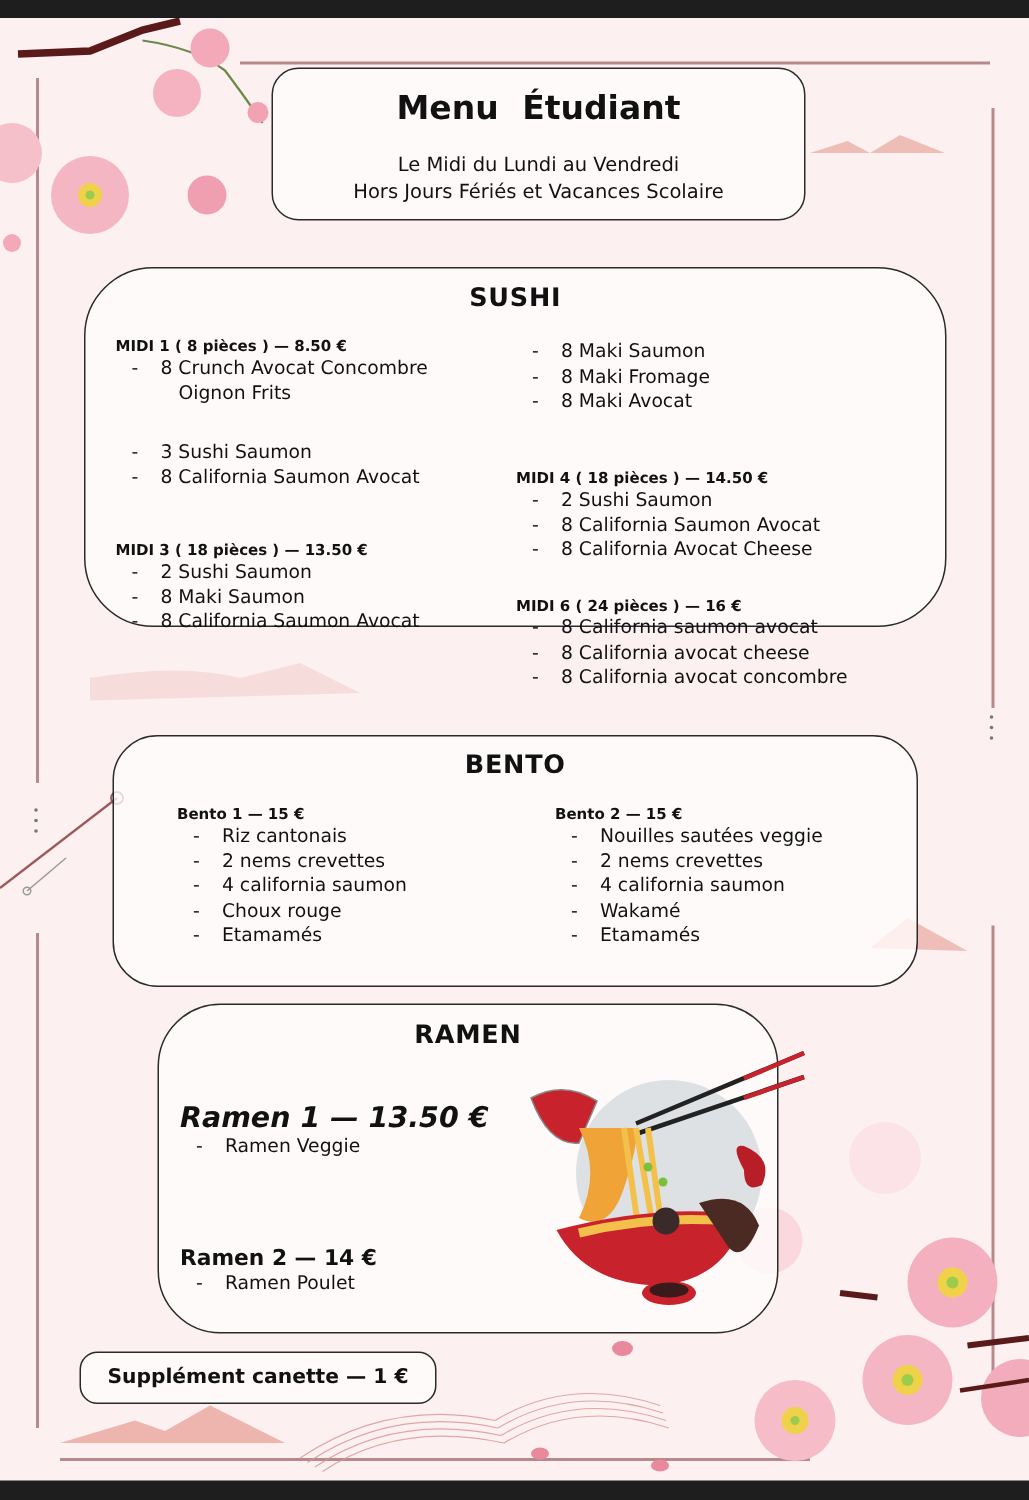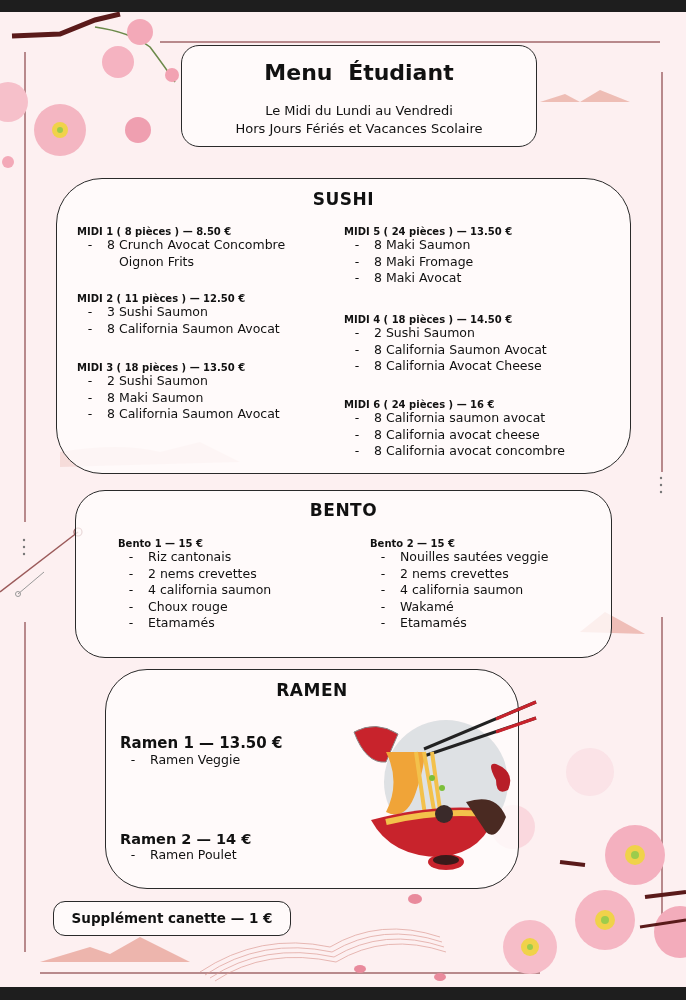--- a/index.html
+++ b/index.html
@@ -25,21 +25,21 @@
   }
   .item-title { font-weight: bold; font-size: 10px; white-space: nowrap; }
   .sub { font-size: 12.5px; line-height: 16.5px; white-space: nowrap; }
   .sub .dash { display: inline-block; width: 26px; text-align: center; }
   .block { position: absolute; }
 
   #title-box { left: 181px; top: 33px; width: 356px; height: 102px; border-radius: 18px; }
   #title-box .main-title { position: absolute; top: 14px; left: 0; right: 0; text-align: center; font-weight: bold; font-size: 22px; word-spacing: 8px; }
   #title-box .line { position: absolute; left: 0; right: 0; text-align: center; font-size: 13px; }
 
-  #sushi-box { left: 56px; top: 166px; width: 575px; height: 296px; border-radius: 46px; }
+  #sushi-box { left: 56px; top: 166px; width: 575px; height: 240px; border-radius: 46px; }
   #bento-box { left: 75px; top: 478px; width: 537px; height: 168px; border-radius: 30px; }
   #ramen-box { left: 105px; top: 657px; width: 414px; height: 220px; border-radius: 42px; }
   #supp-box { left: 53px; top: 889px; width: 238px; height: 35px; border-radius: 12px; }
   #supp-box span { position: absolute; left: 0; right: 0; top: 8px; text-align: center; font-weight: bold; font-size: 13.5px; }
 </style>
 </head>
 <body>
 
 <div class="page">
 
@@ -123,34 +123,32 @@
   <div class="box" id="sushi-box">
     <div class="box-title" style="top:10px;">SUSHI</div>
 
     <div class="block" style="left:20px;top:47px;">
       <div class="item-title">MIDI 1 ( 8 pièces ) — 8.50 €</div>
       <div class="sub"><span class="dash">-</span> <span>8 Crunch Avocat Concombre</span></div>
       <div class="sub" style="padding-left:42px;">Oignon Frits</div>
     </div>
 
     <div class="block" style="left:20px;top:114px;">
-      <div class="item-title">MIDI 2 ( 11 pièces ) — 12.50 €</div>
       <div class="sub"><span class="dash">-</span> <span>3 Sushi Saumon</span></div>
       <div class="sub"><span class="dash">-</span> <span>8 California Saumon Avocat</span></div>
     </div>
 
     <div class="block" style="left:20px;top:183px;">
       <div class="item-title">MIDI 3 ( 18 pièces ) — 13.50 €</div>
       <div class="sub"><span class="dash">-</span> <span>2 Sushi Saumon</span></div>
       <div class="sub"><span class="dash">-</span> <span>8 Maki Saumon</span></div>
       <div class="sub"><span class="dash">-</span> <span>8 California Saumon Avocat</span></div>
     </div>
 
     <div class="block" style="left:287px;top:47px;">
-      <div class="item-title">MIDI 5 ( 24 pièces ) —  13.50 €</div>
       <div class="sub"><span class="dash">-</span> <span>8 Maki Saumon</span></div>
       <div class="sub"><span class="dash">-</span> <span>8 Maki Fromage</span></div>
       <div class="sub"><span class="dash">-</span> <span>8 Maki Avocat</span></div>
     </div>
 
     <div class="block" style="left:287px;top:135px;">
       <div class="item-title">MIDI 4 ( 18 pièces ) — 14.50 €</div>
       <div class="sub"><span class="dash">-</span> <span>2 Sushi Saumon</span></div>
       <div class="sub"><span class="dash">-</span> <span>8 California Saumon Avocat</span></div>
       <div class="sub"><span class="dash">-</span> <span>8 California Avocat Cheese</span></div>
@@ -183,21 +181,21 @@
       <div class="sub"><span class="dash">-</span> <span>4 california saumon</span></div>
       <div class="sub"><span class="dash">-</span> <span>Wakamé</span></div>
       <div class="sub"><span class="dash">-</span> <span>Etamamés</span></div>
     </div>
   </div>
 
   <div class="box" id="ramen-box">
     <div class="box-title" style="top:10px;">RAMEN</div>
 
     <div class="block" style="left:14px;top:64px;">
-      <div class="item-title" style="font-size:15px;">Ramen 1 — 13.50 €</div>
+      <div class="item-title" style="font-size:19px;font-style:italic;">Ramen 1 — 13.50 €</div>
       <div class="sub"><span class="dash">-</span> <span>Ramen Veggie</span></div>
     </div>
     <div class="block" style="left:14px;top:133px;margin-top:28px;">
       <div class="item-title" style="font-size:14.5px;">Ramen 2 — 14 €</div>
       <div class="sub"><span class="dash">-</span> <span>Ramen Poulet</span></div>
     </div>
 
     <svg class="deco" width="200" height="190" style="left:240px;top:22px;">
       <circle cx="100" cy="90" r="62" fill="#d8dcdf" opacity="0.85"></circle>
       <line x1="78" y1="57" x2="190" y2="10" stroke="#222" stroke-width="3"></line>

